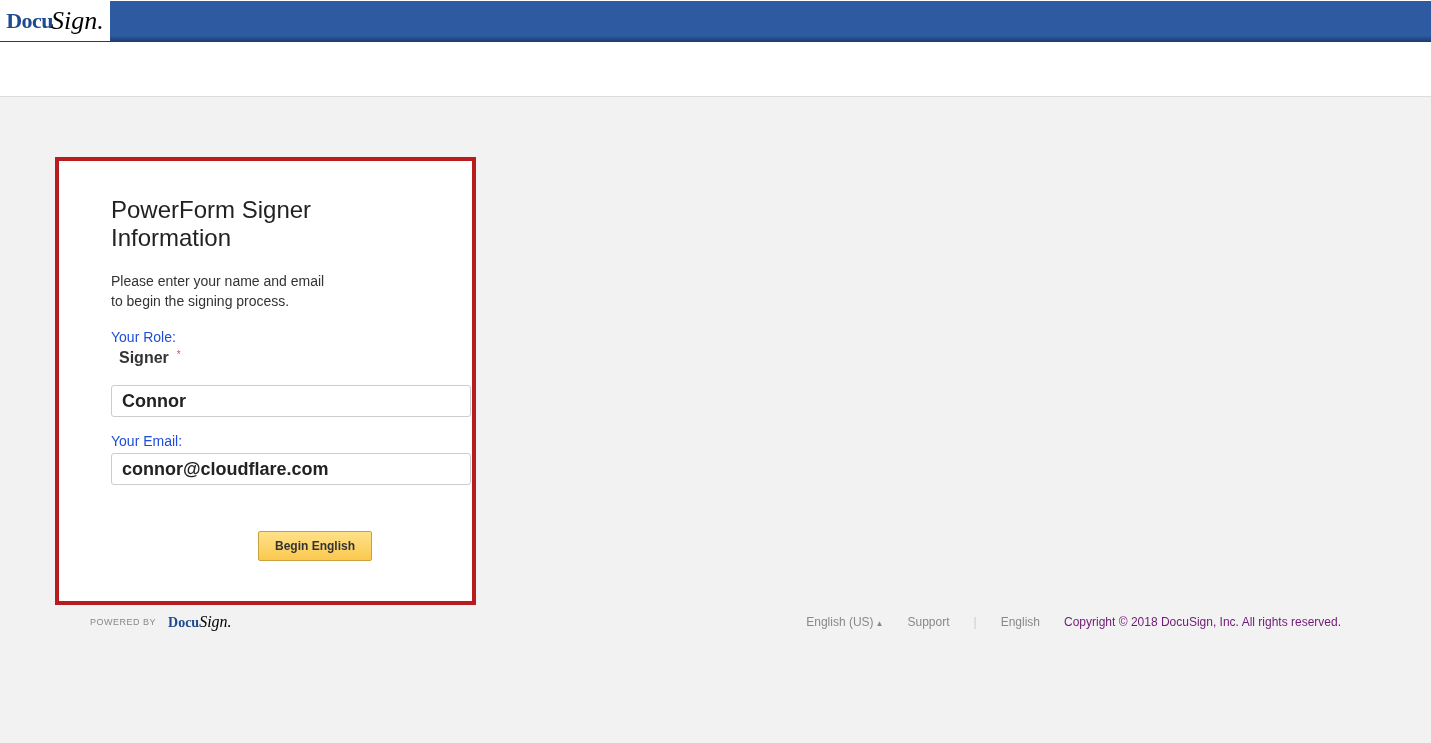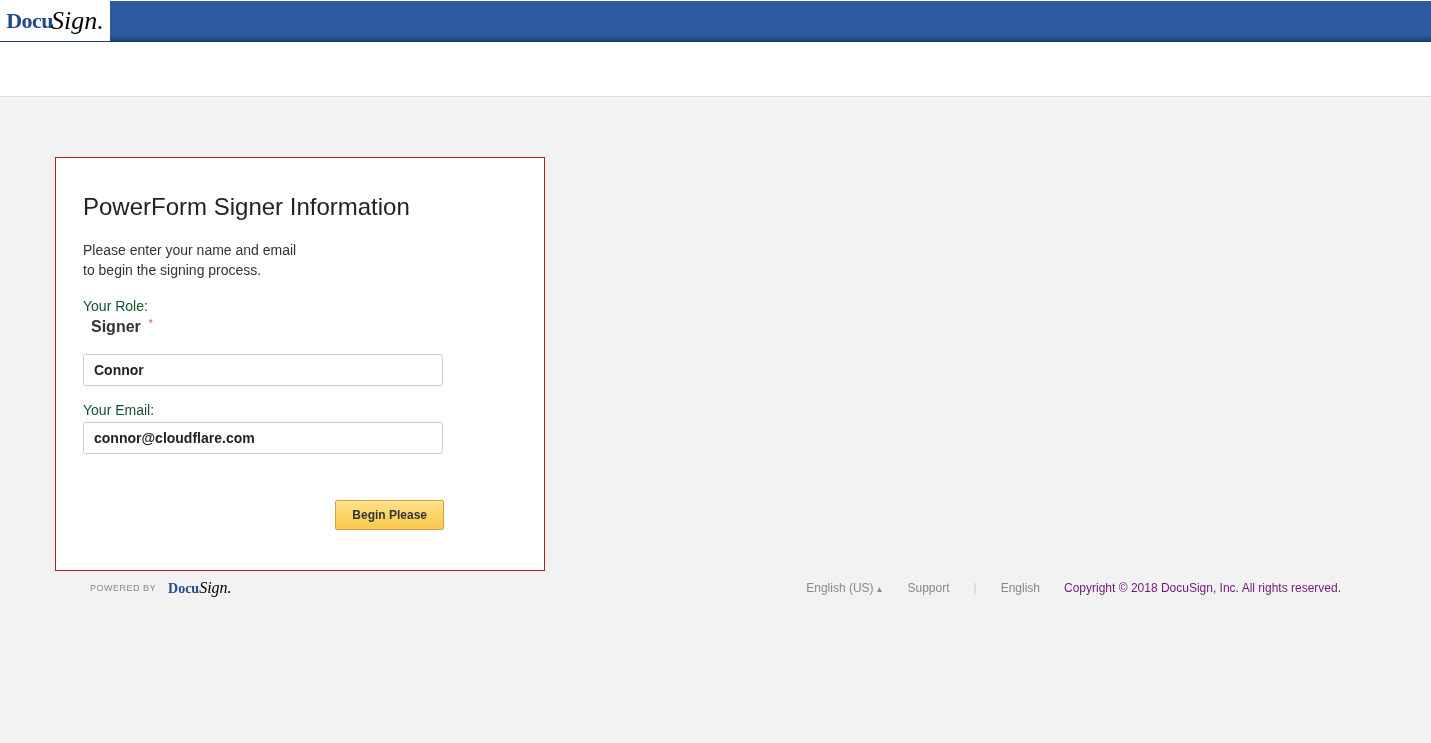--- a/index.html
+++ b/index.html
@@ -45,24 +45,24 @@
     }
     .secondary-bar {
       height: 55px;
       background: #fff;
       border-bottom: 1px solid #ddd;
     }
     .content-area {
       padding: 60px 55px;
     }
     .form-card {
-      width: 490px;
+      width: 421px;
       background: #fff;
-      border: 1px solid #b91c1c;
-      padding: 35px 35px 40px 27px;
+      border: 4px solid #b91c1c;
+      padding: 35px 35px 40px 52px;
     }
     .form-title {
       font-size: 24px;
       font-weight: 400;
       color: #222;
       margin-bottom: 20px;
     }
     .form-description {
       font-size: 13px;
       color: #333;
@@ -71,21 +71,21 @@
     }
     .form-instruction {
       font-size: 14px;
       color: #333;
       line-height: 1.4;
       margin-bottom: 18px;
       white-space: pre-line;
     }
     .field-label {
       font-size: 14px;
-      color: #14532d;
+      color: #1d4ed8;
       margin-bottom: 4px;
       display: block;
     }
     .role-value {
       font-size: 16px;
       font-weight: bold;
       color: #333;
       margin-left: 8px;
       margin-bottom: 18px;
       display: inline-block;
@@ -95,21 +95,21 @@
       font-size: 10px;
       vertical-align: top;
       margin-left: 8px;
     }
     .text-input {
       width: 360px;
       height: 32px;
       border: 1px solid #ccc;
       border-radius: 3px;
       padding: 4px 10px;
-      font-size: 14px;
+      font-size: 18px;
       font-weight: bold;
       color: #222;
       font-family: inherit;
       margin-bottom: 16px;
     }
     .button-row {
       display: flex;
       justify-content: flex-end;
       margin-top: 30px;
       padding-right: 65px;
@@ -195,21 +195,21 @@
     <div>
       <span class="role-value">Signer</span><span class="role-asterisk">*</span>
     </div>
 
     <input type="text" class="text-input" value="Connor" style="">
 
     <label class="field-label">Your Email:</label>
     <input type="text" class="text-input" value="connor@cloudflare.com" style="">
 
     <div class="button-row">
-      <button class="begin-button">Begin Please</button>
+      <button class="begin-button">Begin English</button>
     </div>
   </div>
 
   <div class="footer">
     <span class="powered-by">POWERED BY</span>
     <span>
       <span class="footer-logo-docu">Docu</span><span class="footer-logo-sign">Sign.</span>
     </span>
     <div class="footer-right">
       <span class="footer-link">

